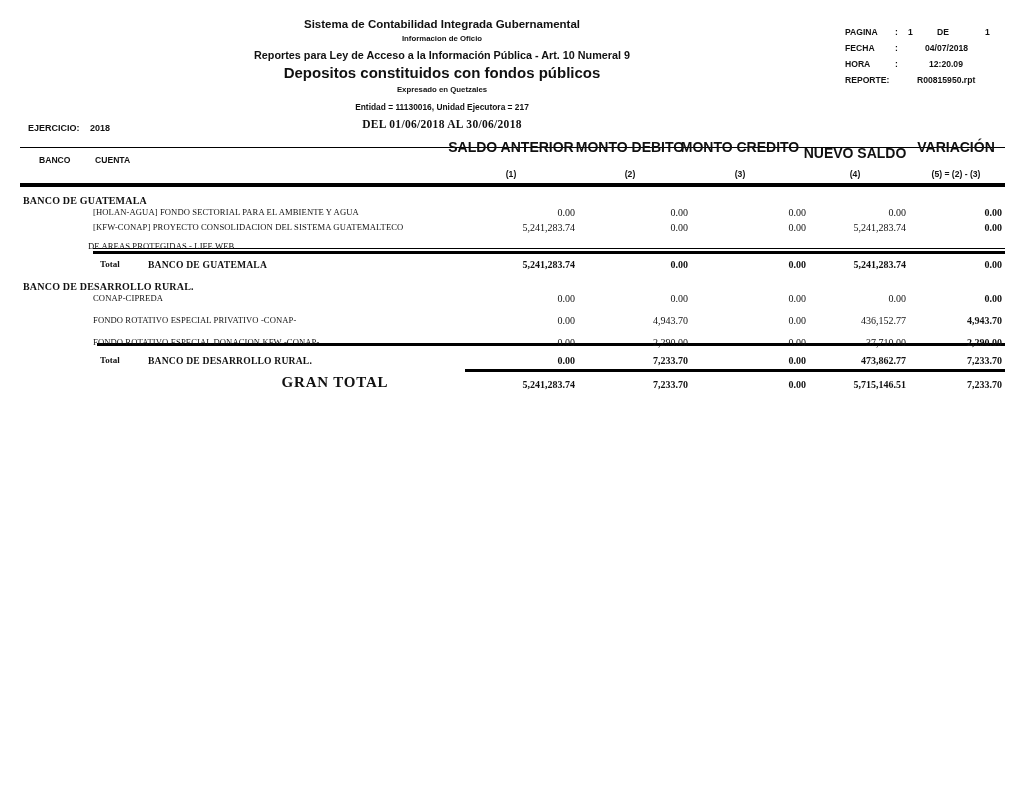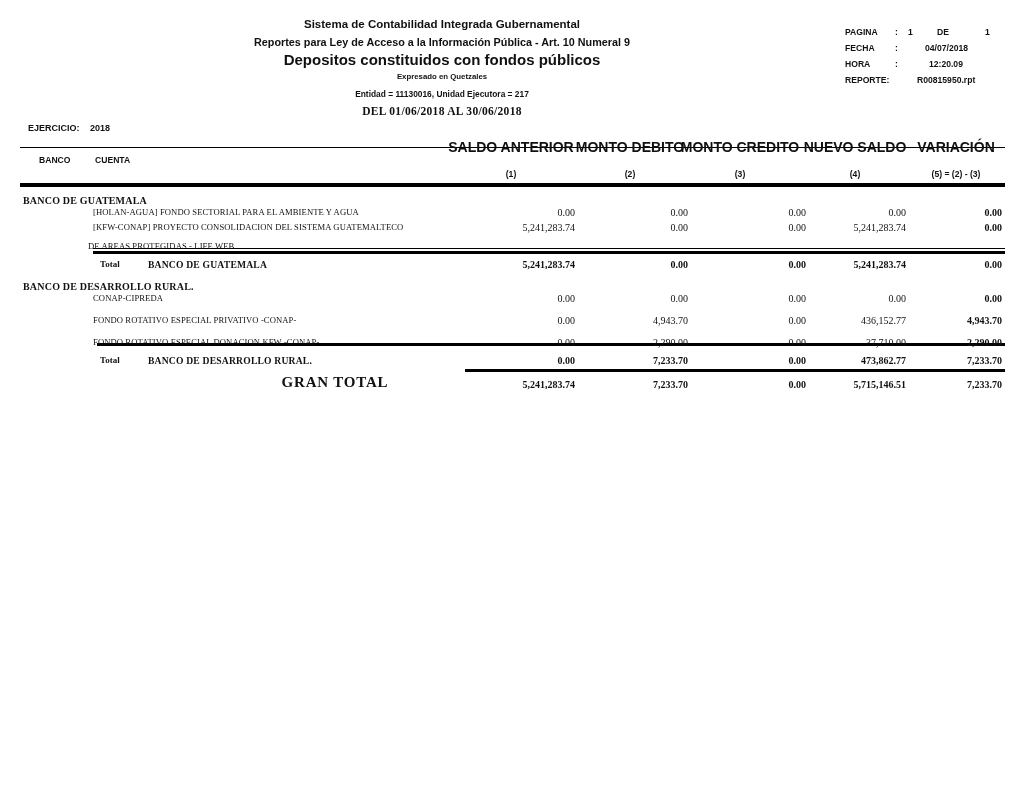--- a/index.html
+++ b/index.html
@@ -44,20 +44,21 @@
   .gt-label{position:absolute;left:240px;top:374px;width:190px;text-align:center;
     font-family:"Liberation Serif",serif;font-size:15px;font-weight:bold;letter-spacing:.8px;}
 </style>
 </head>
 <body>
 
 <div class="page">
 
   <div class="center-head">
     <div class="h-title">Sistema de Contabilidad Integrada Gubernamental</div>
+    <div class="h-sub-sm">Informacion de Oficio</div>
     <div class="h-sub">Reportes para Ley de Acceso a la Información Pública - Art. 10 Numeral 9</div>
     <div class="h-sub2">Depositos constituidos con fondos públicos</div>
     <div class="h-sub-sm">Expresado en Quetzales</div>
     <div class="h-entidad">Entidad = 11130016, Unidad Ejecutora = 217</div>
     <div class="h-range">DEL 01/06/2018 AL 30/06/2018</div>
   </div>
 
   <div class="meta">
     <div class="meta-row">
       <span class="m-label">PAGINA</span>
@@ -96,21 +97,21 @@
 
   <div class="th" style="left:39px;">BANCO</div>
   <div class="th" style="left:95px;">CUENTA</div>
 
   <div class="colh" style="left:446px;">SALDO ANTERIOR</div>
   <div class="colh2" style="left:446px;">(1)</div>
   <div class="colh" style="left:565px;">MONTO DEBITO</div>
   <div class="colh2" style="left:565px;">(2)</div>
   <div class="colh" style="left:675px;">MONTO CREDITO</div>
   <div class="colh2" style="left:675px;">(3)</div>
-  <div class="colh" style="left:790px;">NUEVO SALDO</div>
+  <div class="colh" style="left:790px;margin-top:6px;">NUEVO SALDO</div>
   <div class="colh2" style="left:790px;">(4)</div>
   <div class="colh" style="left:891px;">VARIACIÓN</div>
   <div class="colh2" style="left:891px;">(5) = (2) - (3)</div>
 
   <div class="bank-head" style="top:195px;">BANCO DE GUATEMALA</div>
 
   <div class="trow" style="top:207px;">
     <span class="acct">[HOLAN-AGUA]  FONDO SECTORIAL PARA EL AMBIENTE Y AGUA</span>
     <span class="num v1">0.00</span>
     <span class="num v2">0.00</span>

